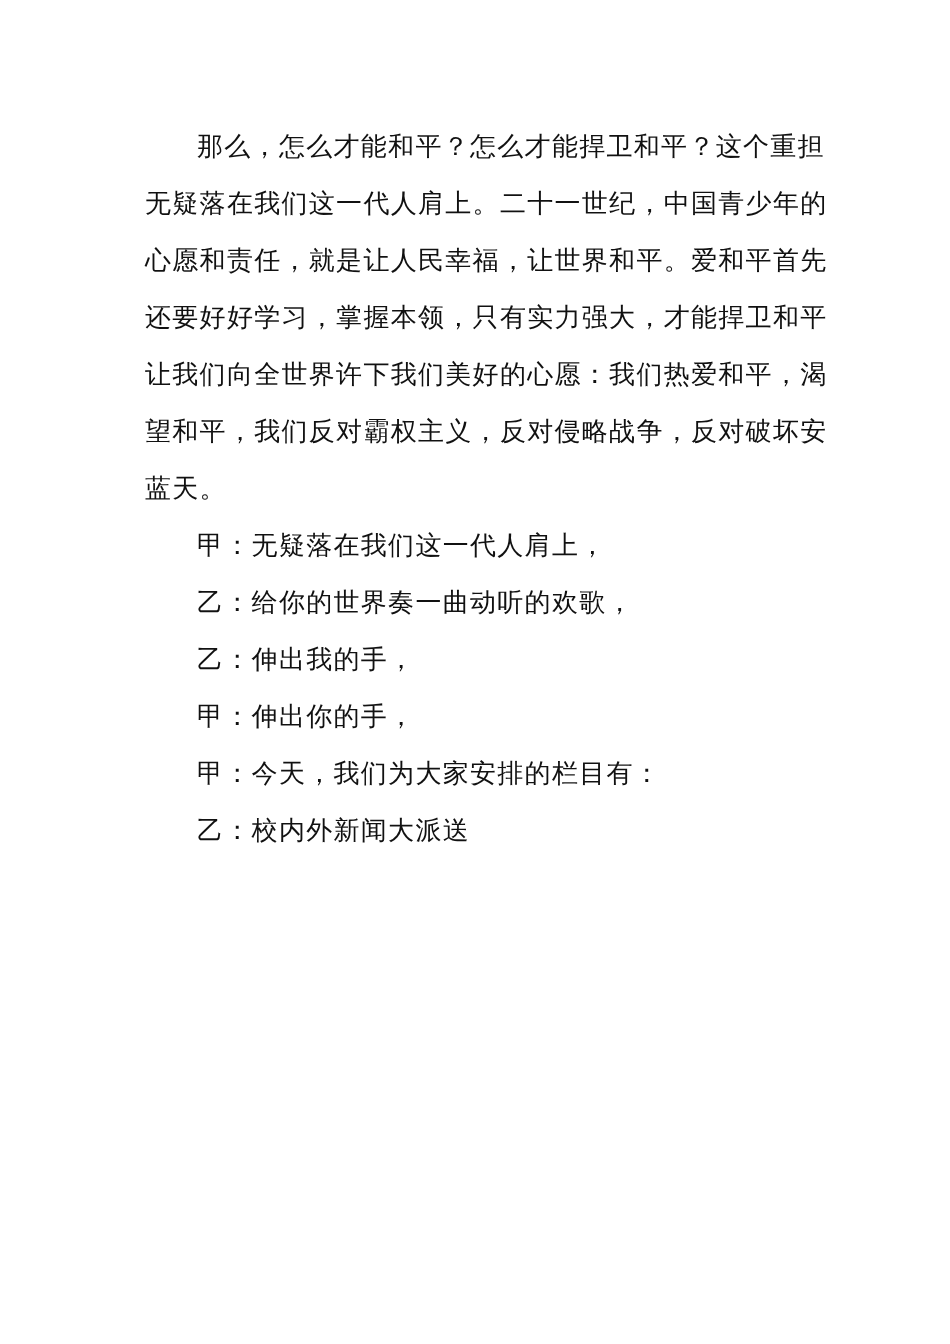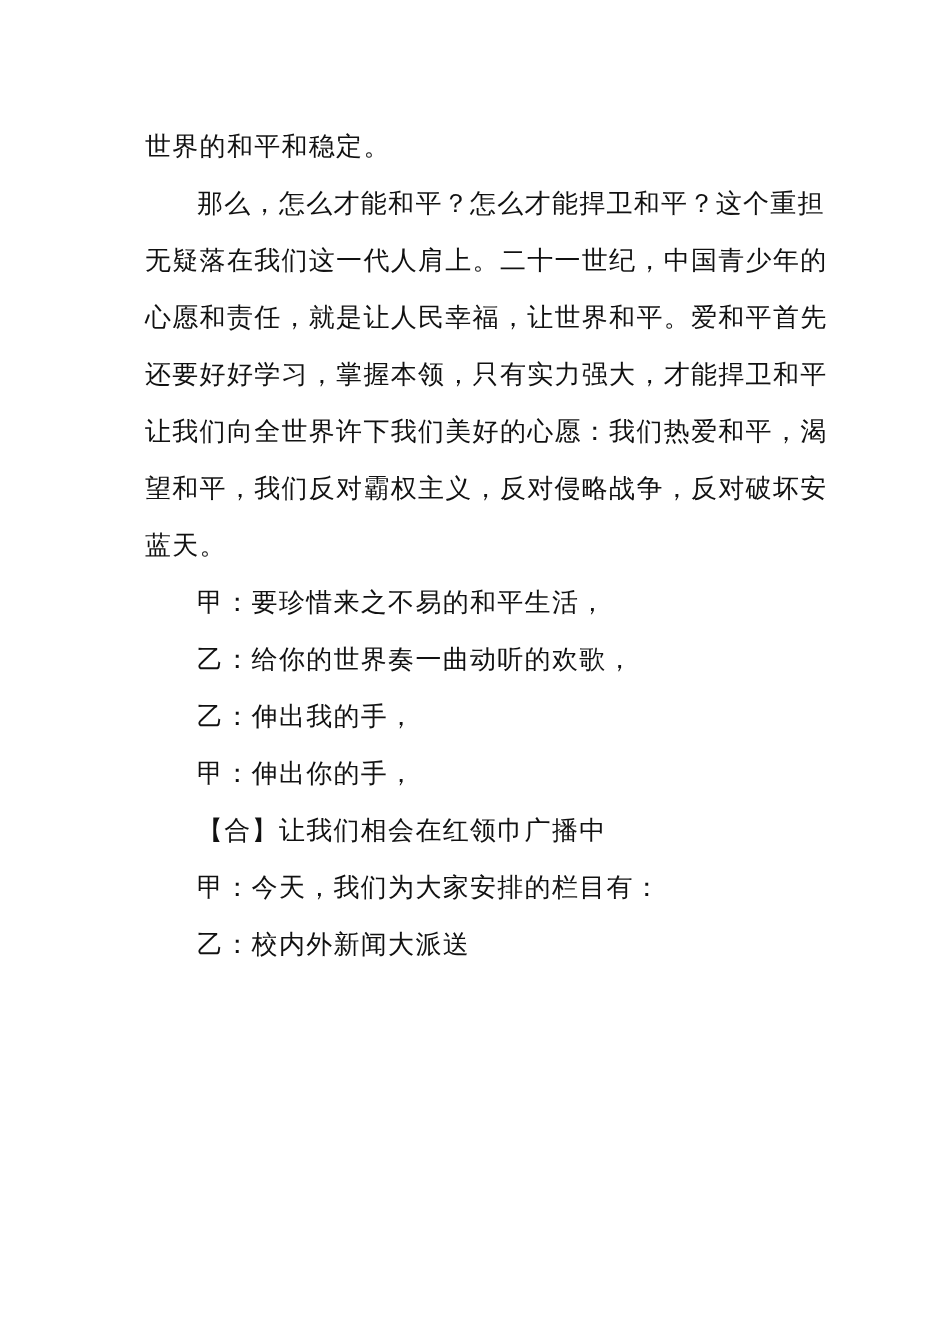--- a/index.html
+++ b/index.html
@@ -30,35 +30,33 @@
       white-space: nowrap;
     }
     .indent {
       padding-left: 52px;
     }
   </style>
 </head>
 <body>
 
 <div class="page">
-  <div class="line">世界的和平和稳定。</div>
 
   <div>
     <div class="line indent">那么，怎么才能和平？怎么才能捍卫和平？这个重担</div>
     <div class="line">无疑落在我们这一代人肩上。二十一世纪，中国青少年的</div>
     <div class="line">心愿和责任，就是让人民幸福，让世界和平。爱和平首先</div>
     <div class="line">还要好好学习，掌握本领，只有实力强大，才能捍卫和平</div>
     <div class="line">让我们向全世界许下我们美好的心愿：我们热爱和平，渴</div>
     <div class="line">望和平，我们反对霸权主义，反对侵略战争，反对破坏安</div>
     <div class="line">蓝天。</div>
   </div>
 
 
   <div>
-    <div class="line indent">甲：要珍惜来之不易的和平生活，</div>
+    <div class="line indent">甲：无疑落在我们这一代人肩上，</div>
     <div class="line indent">乙：给你的世界奏一曲动听的欢歌，</div>
     <div class="line indent">乙：伸出我的手，</div>
     <div class="line indent">甲：伸出你的手，</div>
-    <div class="line indent">【合】让我们相会在红领巾广播中</div>
     <div class="line indent">甲：今天，我们为大家安排的栏目有：</div>
     <div class="line indent">乙：校内外新闻大派送</div>
   </div>
 </div>
 
 </body></html>

